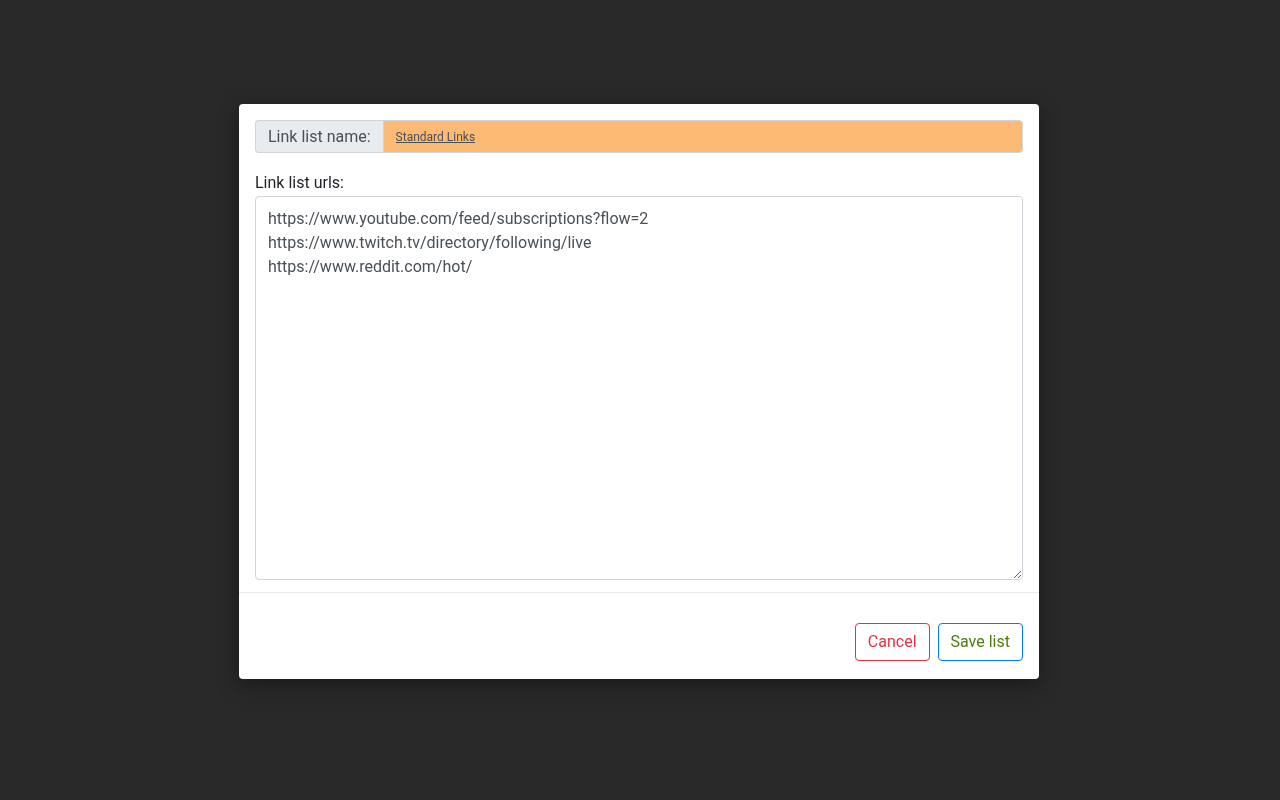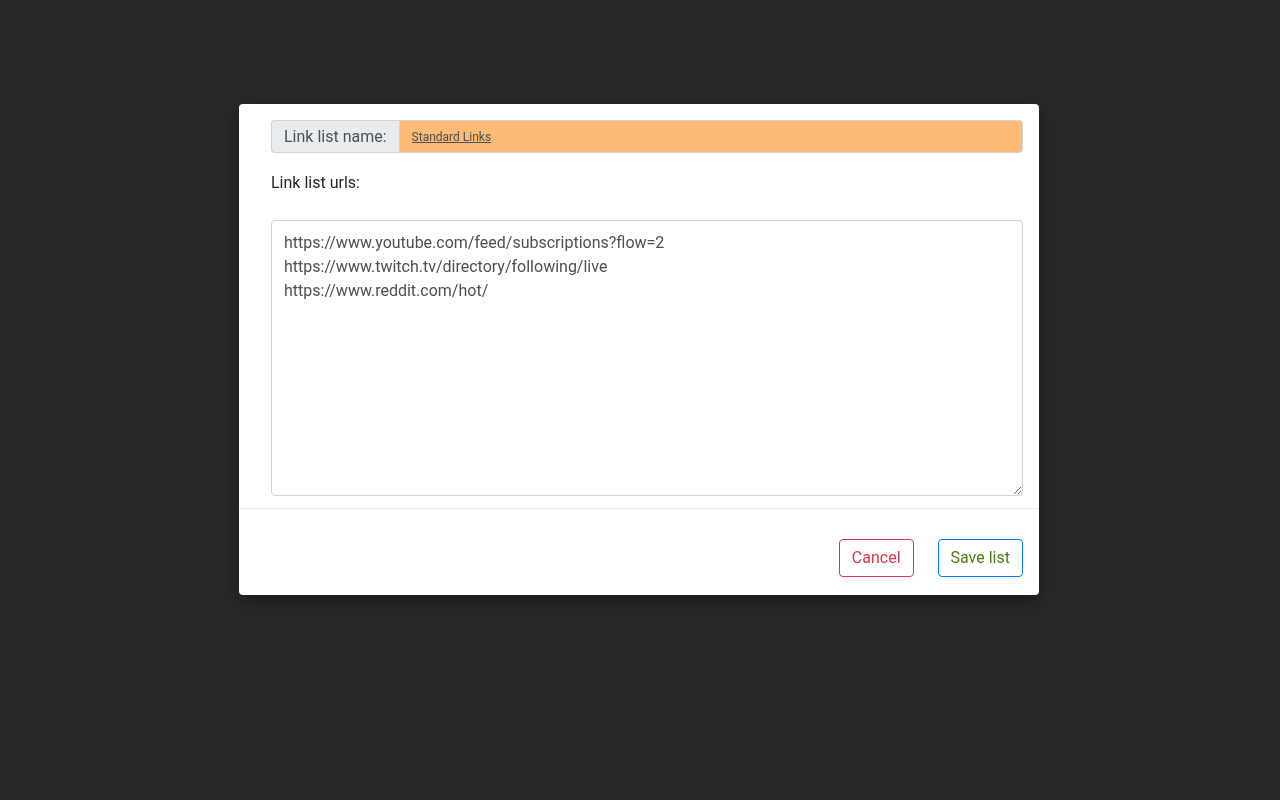--- a/index.html
+++ b/index.html
@@ -38,21 +38,21 @@
       border: none;
       font-size: 22px;
       font-weight: 700;
       color: #808080;
       cursor: pointer;
       line-height: 1;
       padding: 4px;
       opacity: 0.8;
     }
     .modal-body {
-      padding: 16px 16px 8px 32px;
+      padding: 16px 16px 8px 16px;
     }
     .input-group {
       display: flex;
       width: 100%;
       margin-bottom: 20px;
     }
     .input-group-text {
       display: flex;
       align-items: center;
       padding: 6px 12px;
@@ -72,40 +72,40 @@
       color: #495057;
       background: #fdba74;
       border: 1px solid #ced4da;
       border-radius: 0 4px 4px 0;
       font-family: inherit;
       text-decoration: underline;
     }
     .urls-label {
       font-size: 16px;
       color: #212529;
-      margin-bottom: 28px;
+      margin-bottom: 4px;
       display: block;
     }
     .textarea {
       width: 100%;
-      height: 276px;
+      height: 384px;
       padding: 10px 12px;
       font-size: 16px;
       line-height: 1.5;
       color: #495057;
       background: #fff;
       border: 1px solid #ced4da;
       border-radius: 4px;
       resize: both;
       font-family: inherit;
     }
     .modal-footer {
       display: flex;
       justify-content: flex-end;
-      gap: 24px;
+      gap: 8px;
       padding: 30px 16px 18px 16px;
       border-top: 1px solid #e9ecef;
     }
     .btn {
       padding: 6px 12px;
       font-size: 16px;
       line-height: 1.5;
       border-radius: 4px;
       background: #fff;
       cursor: pointer;

